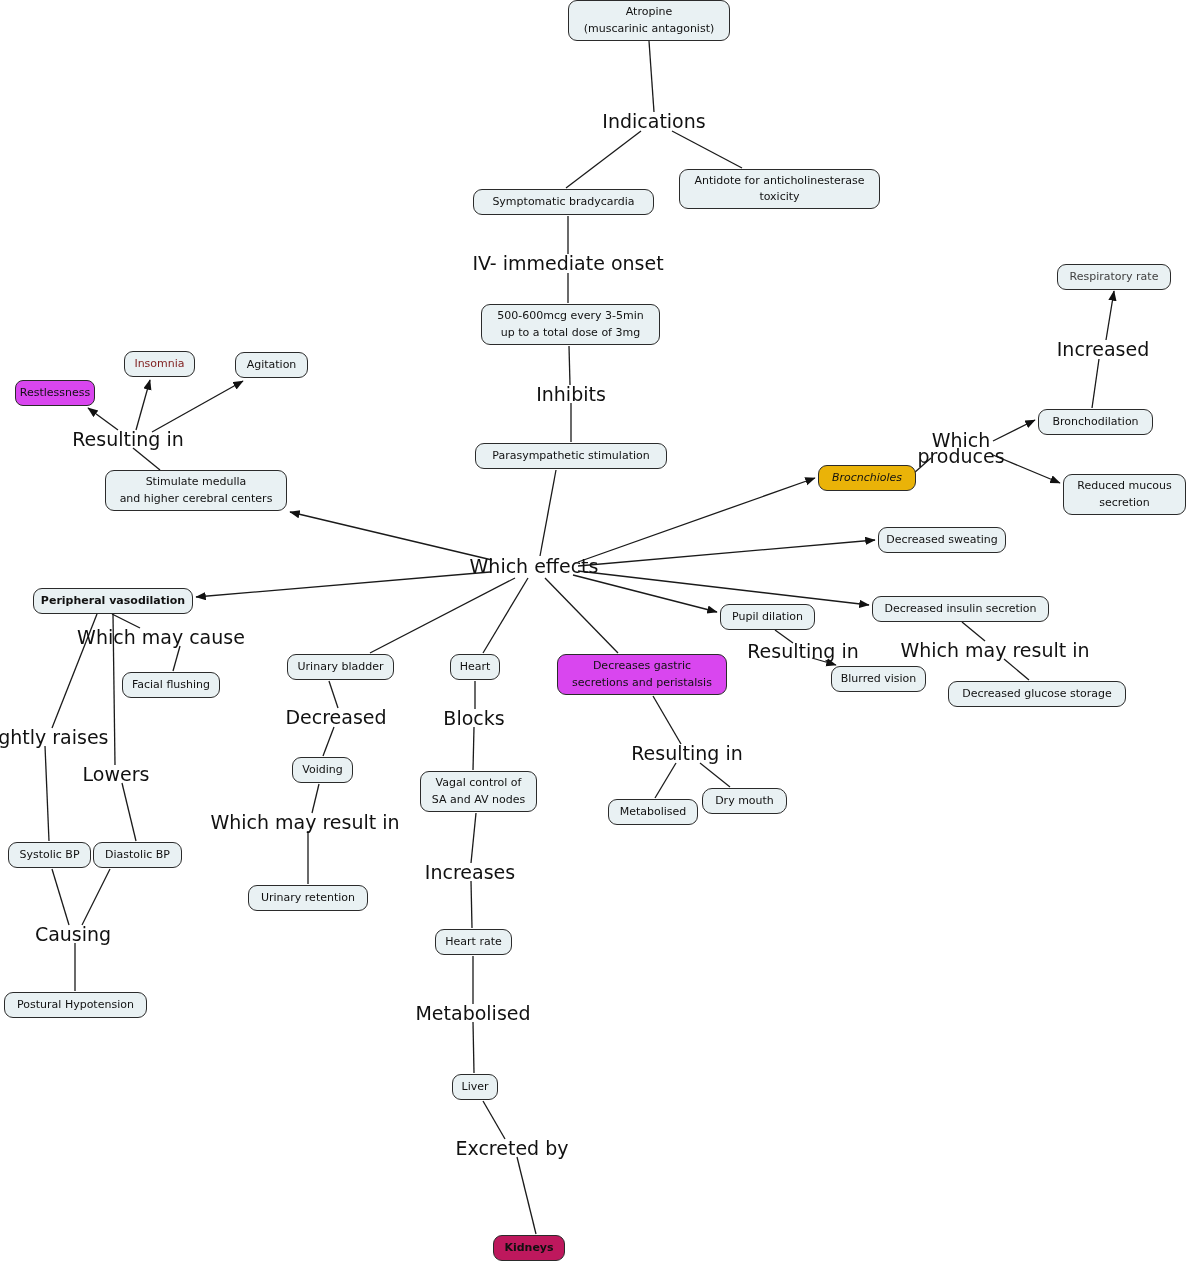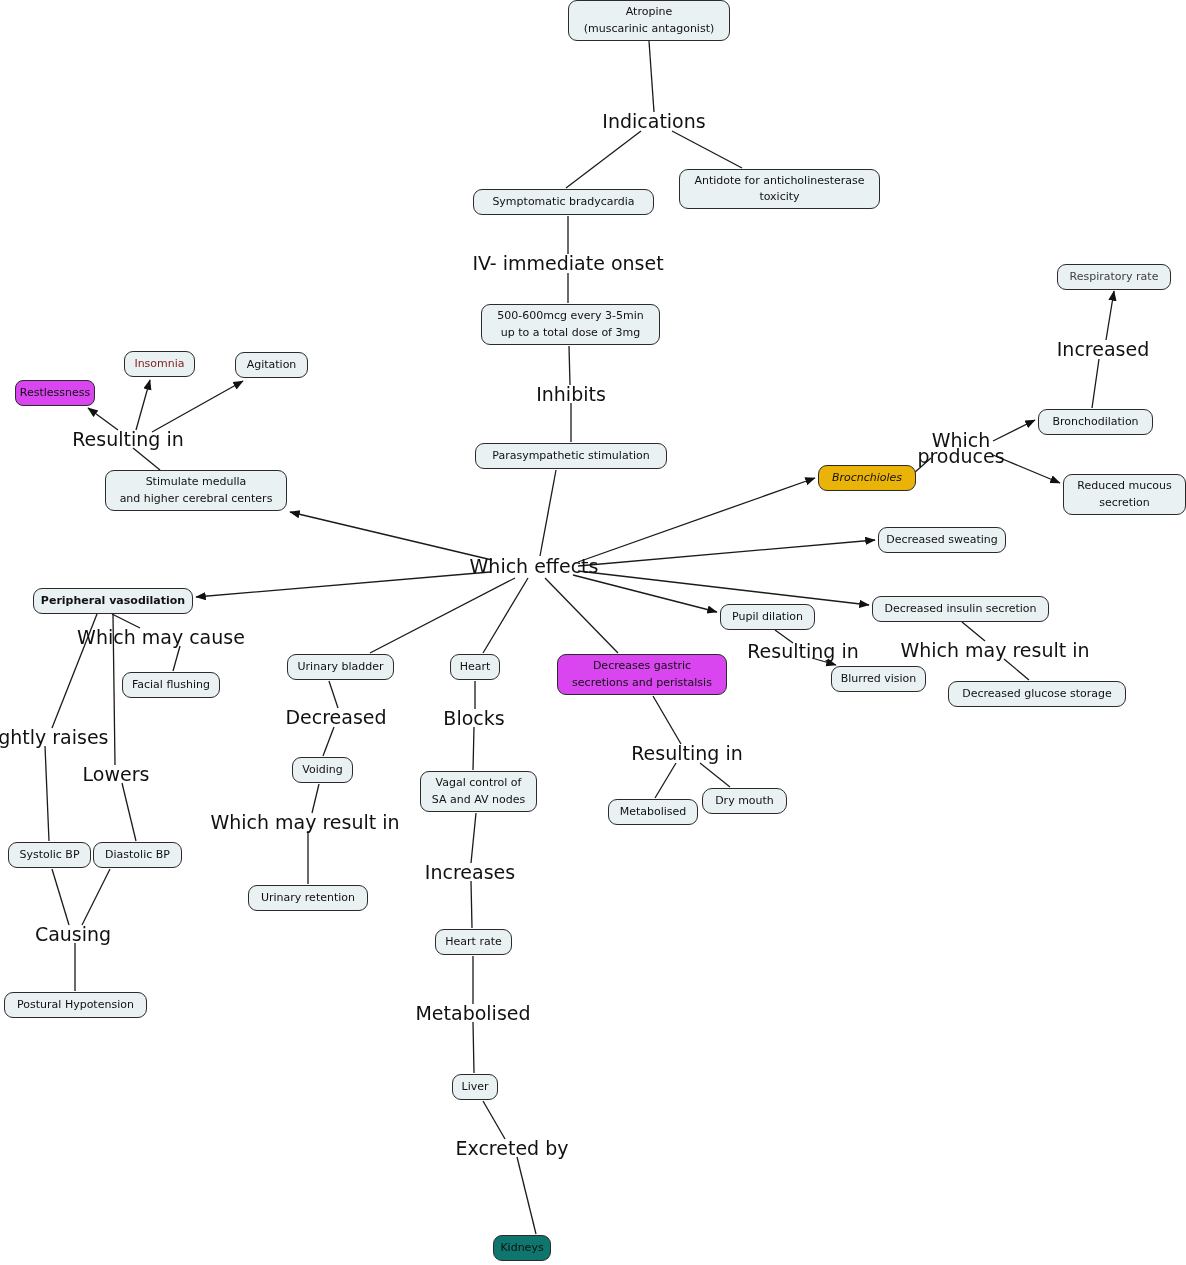--- a/index.html
+++ b/index.html
@@ -132,21 +132,21 @@
       <div class="node" style="left: 93px; top: 842px; width: 89px; height: 26px; background: rgb(233, 241, 243); border-color: rgb(43, 43, 43); color: rgb(17, 17, 17);">Diastolic BP</div>
       <div class="node" style="left: 4px; top: 992px; width: 143px; height: 26px; background: rgb(233, 241, 243); border-color: rgb(43, 43, 43); color: rgb(17, 17, 17);">Postural Hypotension</div>
       <div class="node" style="left: 287px; top: 654px; width: 107px; height: 26px; background: rgb(233, 241, 243); border-color: rgb(43, 43, 43); color: rgb(17, 17, 17);">Urinary bladder</div>
       <div class="node" style="left: 292px; top: 757px; width: 61px; height: 26px; background: rgb(233, 241, 243); border-color: rgb(43, 43, 43); color: rgb(17, 17, 17);">Voiding</div>
       <div class="node" style="left: 248px; top: 885px; width: 120px; height: 26px; background: rgb(233, 241, 243); border-color: rgb(43, 43, 43); color: rgb(17, 17, 17);">Urinary retention</div>
       <div class="node" style="left: 450px; top: 654px; width: 50px; height: 26px; background: rgb(233, 241, 243); border-color: rgb(43, 43, 43); color: rgb(17, 17, 17);">Heart</div>
       <div class="node" style="left: 420px; top: 771px; width: 117px; height: 41px; background: rgb(233, 241, 243); border-color: rgb(43, 43, 43); color: rgb(17, 17, 17);">Vagal control of
 SA and AV nodes</div>
       <div class="node" style="left: 435px; top: 929px; width: 77px; height: 26px; background: rgb(233, 241, 243); border-color: rgb(43, 43, 43); color: rgb(17, 17, 17);">Heart rate</div>
       <div class="node" style="left: 452px; top: 1074px; width: 46px; height: 26px; background: rgb(233, 241, 243); border-color: rgb(43, 43, 43); color: rgb(17, 17, 17);">Liver</div>
-      <div class="node" style="left: 493px; top: 1235px; width: 58px; height: 26px; background: #0f766e; border-color: rgb(43, 43, 43); color: rgb(17, 17, 17);">Kidneys</div>
+      <div class="node" style="left: 493px; top: 1235px; width: 72px; height: 26px; background: #be185d; border-color: rgb(43, 43, 43); color: rgb(17, 17, 17); font-weight: bold;">Kidneys</div>
       <div class="node" style="left: 557px; top: 654px; width: 170px; height: 41px; background: #d946ef; border-color: rgb(43, 43, 43); color: rgb(17, 17, 17);">Decreases gastric
 secretions and peristalsis</div>
       <div class="node" style="left: 608px; top: 799px; width: 90px; height: 26px; background: rgb(233, 241, 243); border-color: rgb(43, 43, 43); color: rgb(17, 17, 17);">Metabolised</div>
       <div class="node" style="left: 702px; top: 788px; width: 85px; height: 26px; background: rgb(233, 241, 243); border-color: rgb(43, 43, 43); color: rgb(17, 17, 17); border-radius: 10px;">Dry mouth</div>
     </div>
   <div id="label-layer">
       <div class="linklabel" style="left: 654px; top: 121px; color: rgb(17, 17, 17);">Indications</div>
       <div class="linklabel" style="left: 568px; top: 263px; color: rgb(17, 17, 17);">IV- immediate onset</div>
       <div class="linklabel" style="left: 571px; top: 394px; color: rgb(17, 17, 17);">Inhibits</div>
       <div class="linklabel" style="left: 534px; top: 566px; color: rgb(17, 17, 17);">Which effects</div>

